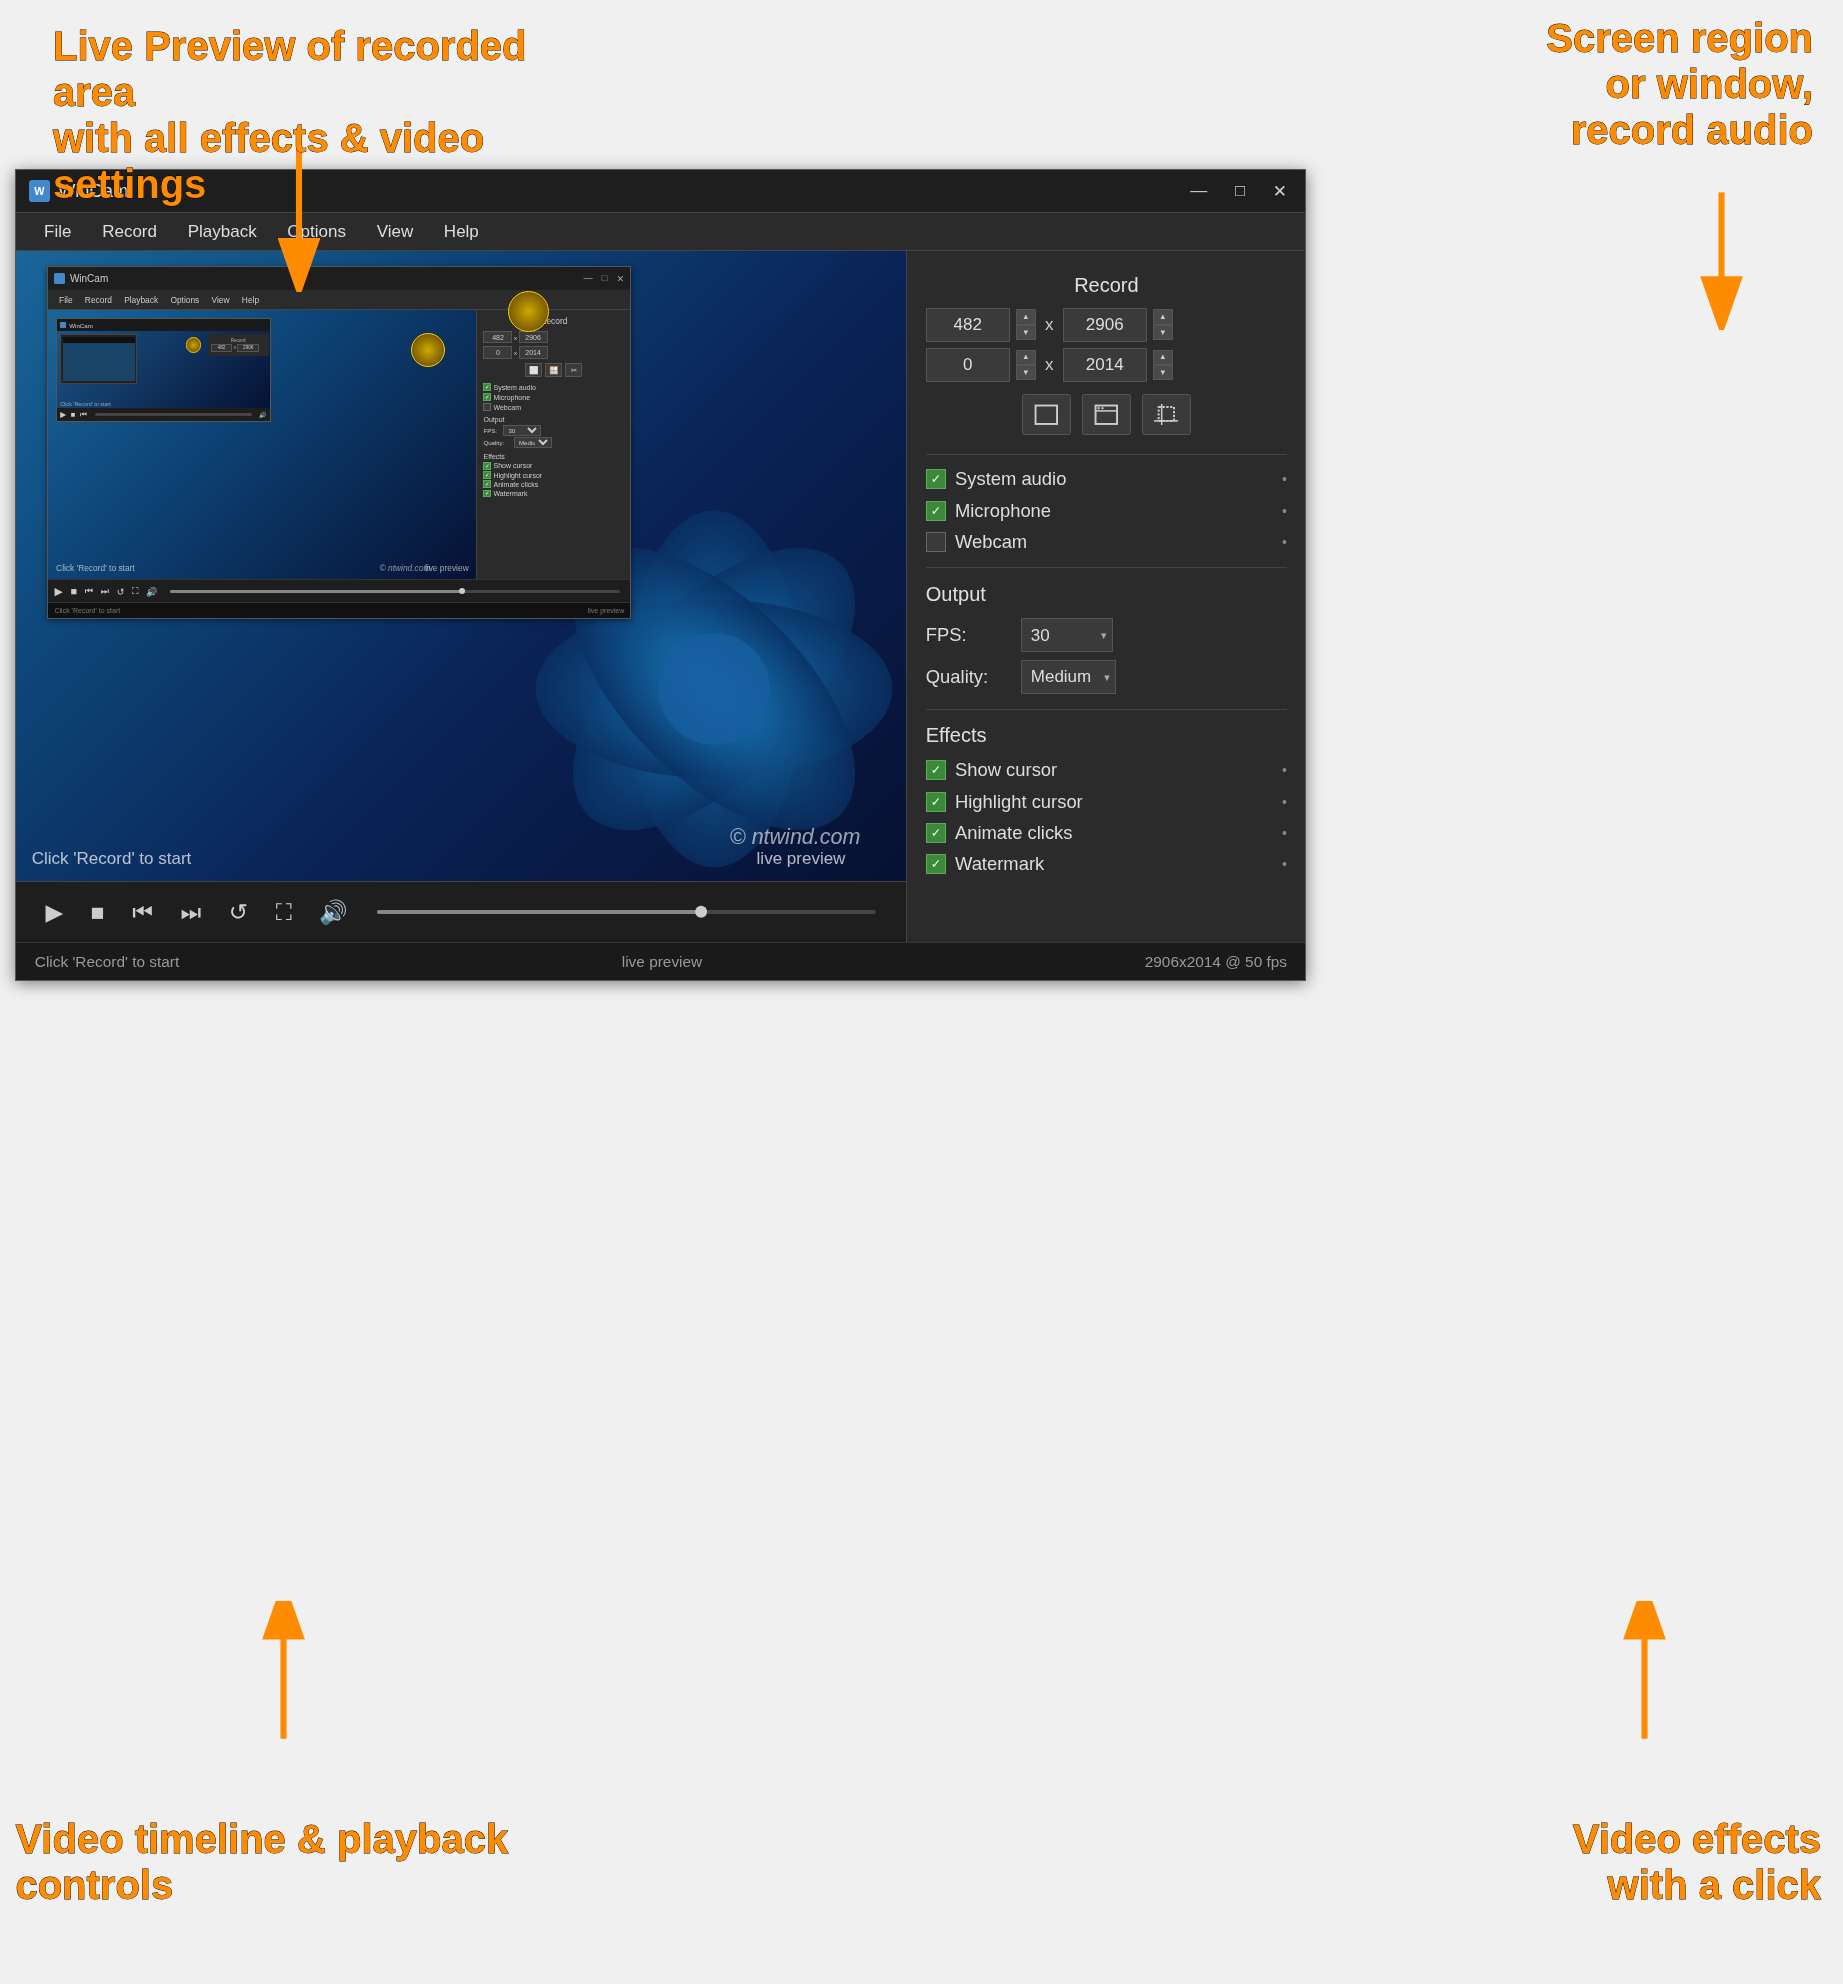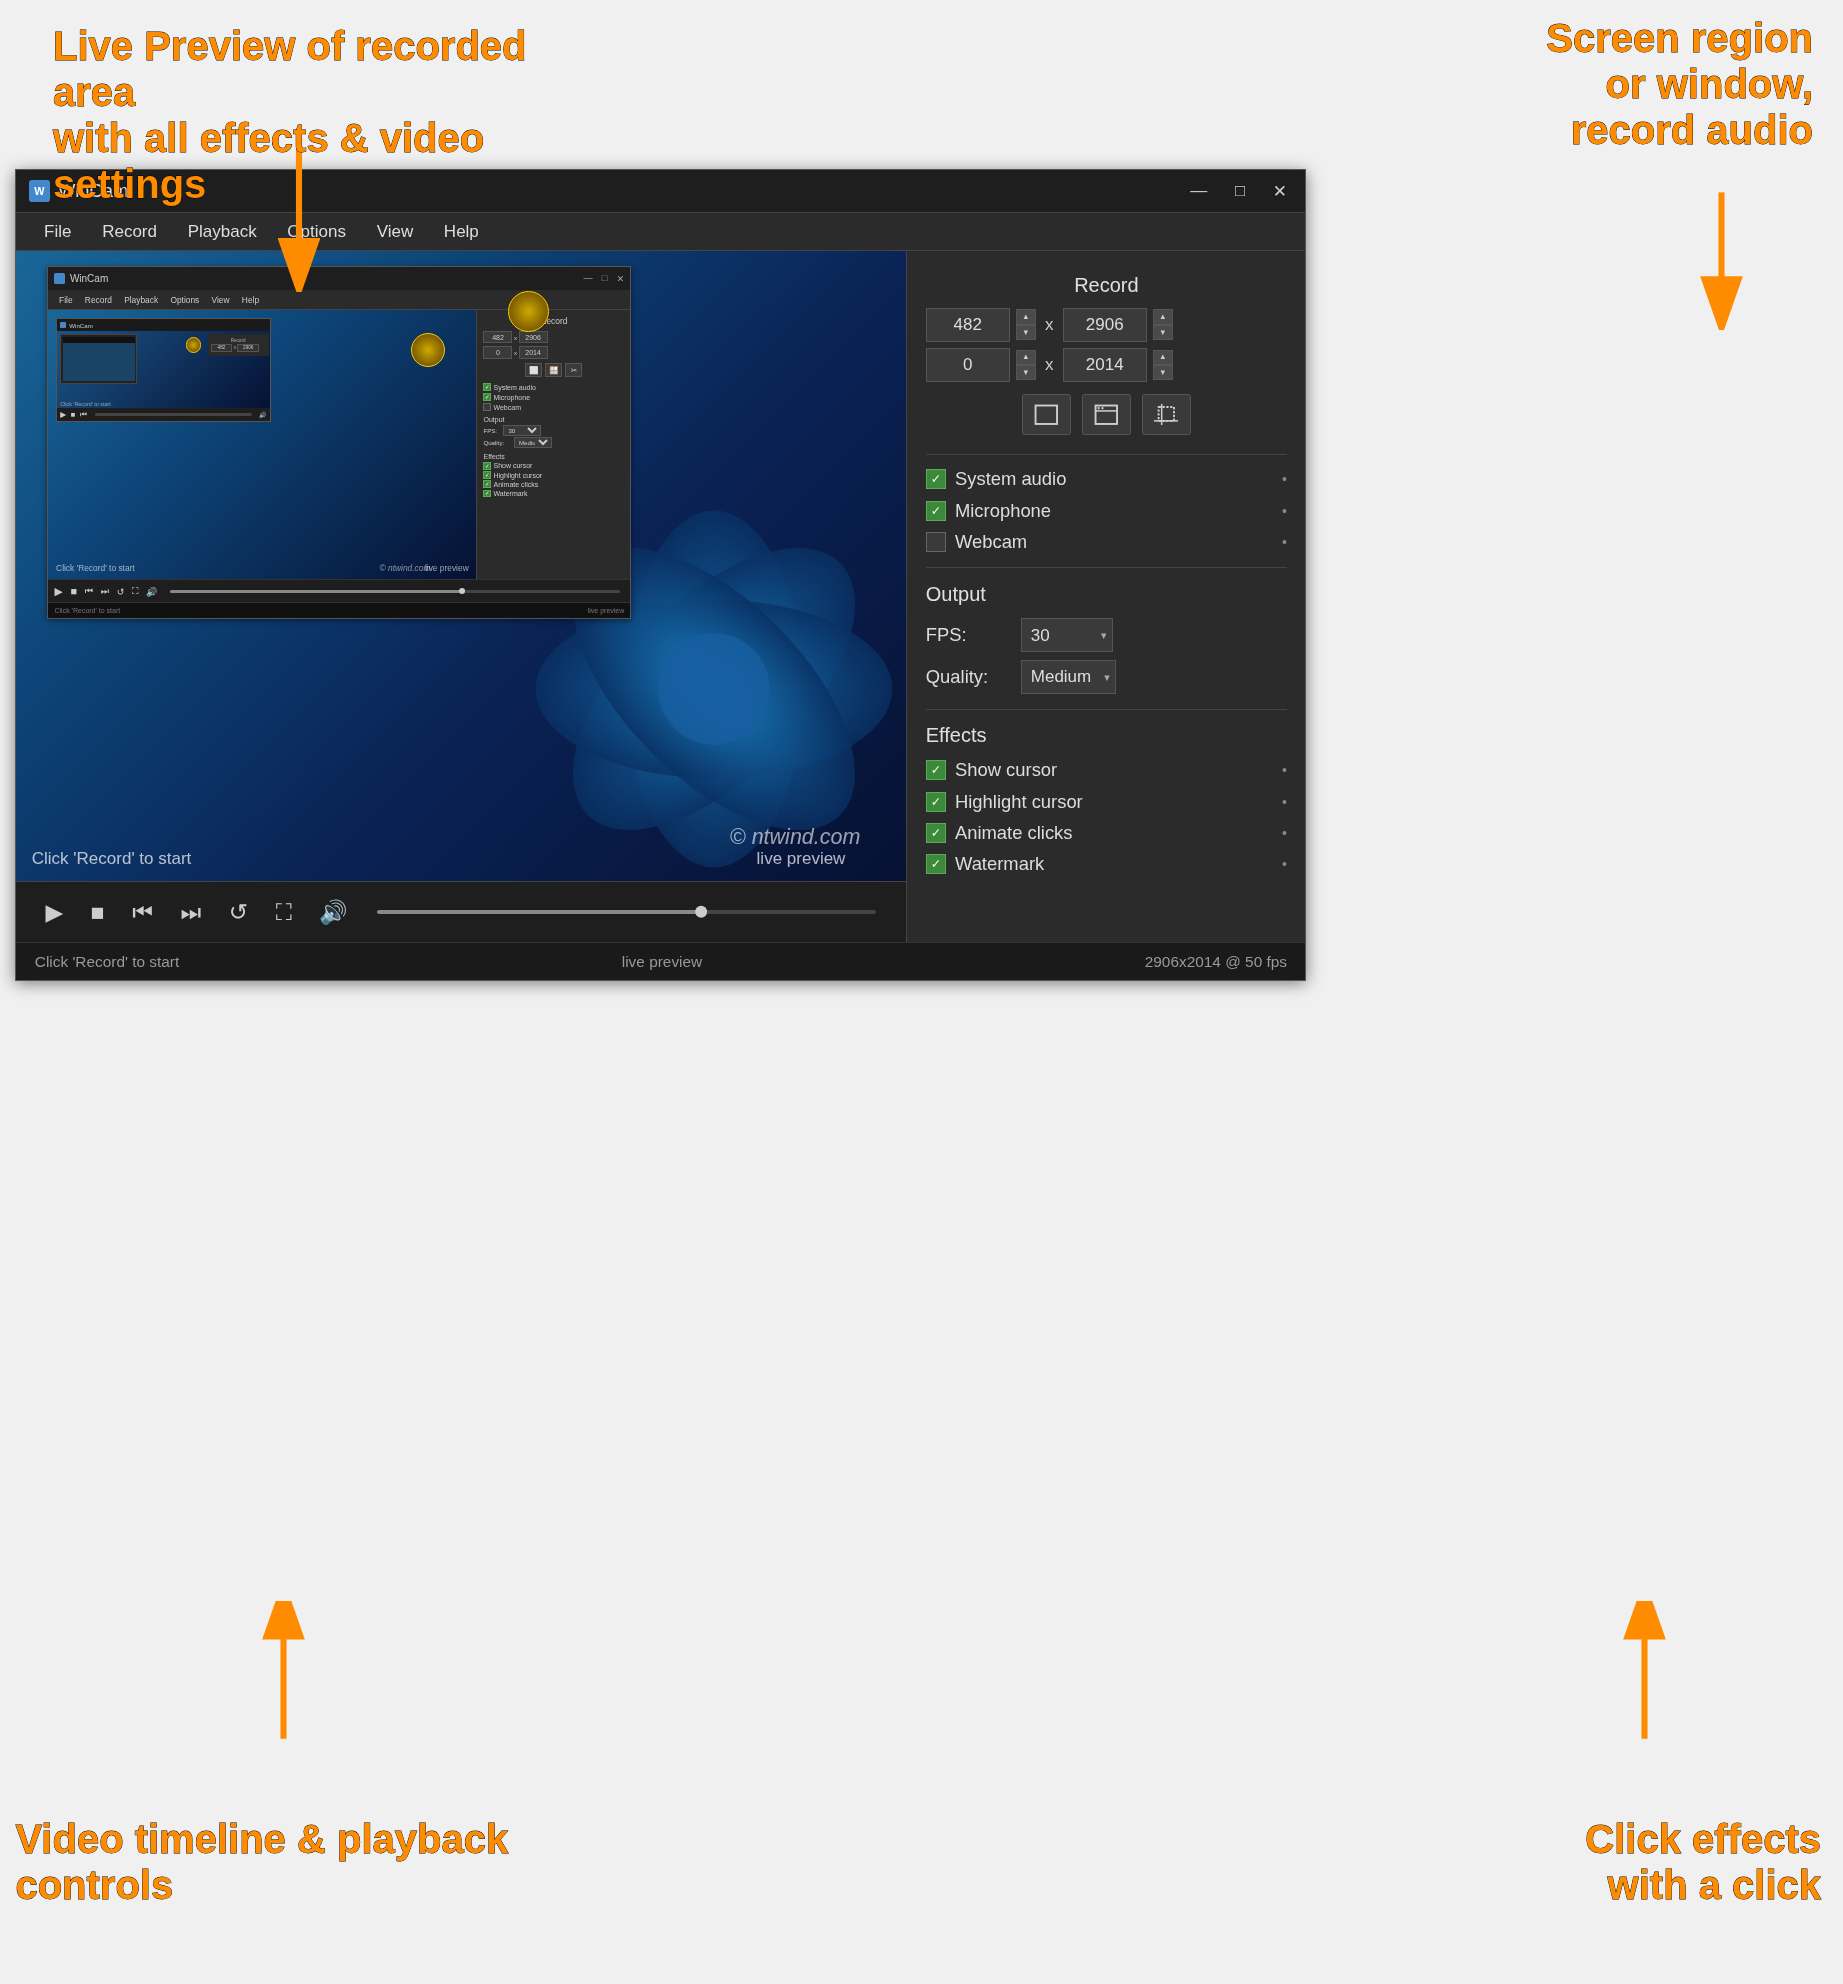--- a/index.html
+++ b/index.html
@@ -555,21 +555,21 @@
       </marker>
     </defs>
     <line x1="40" y1="180" x2="40" y2="10" stroke="#ff8c00" stroke-width="8" marker-end="url(#arrowhead4)"></line>
   </svg>
 
   <div class="annotation bottom-left">
     <span style="white-space: pre-line;">Video timeline &amp; playback controls</span>
   </div>
 
   <div class="annotation bottom-right">
-    <span style="white-space: pre-line;">Click effects
+    <span style="white-space: pre-line;">Video effects
 with a click</span>
   </div>
 
   <div class="wincam-window">
 
     <div class="title-bar">
       <div class="title-bar-left">
         <div class="title-bar-icon">W</div>
         <span class="title-bar-title">WinCam</span>
       </div>

